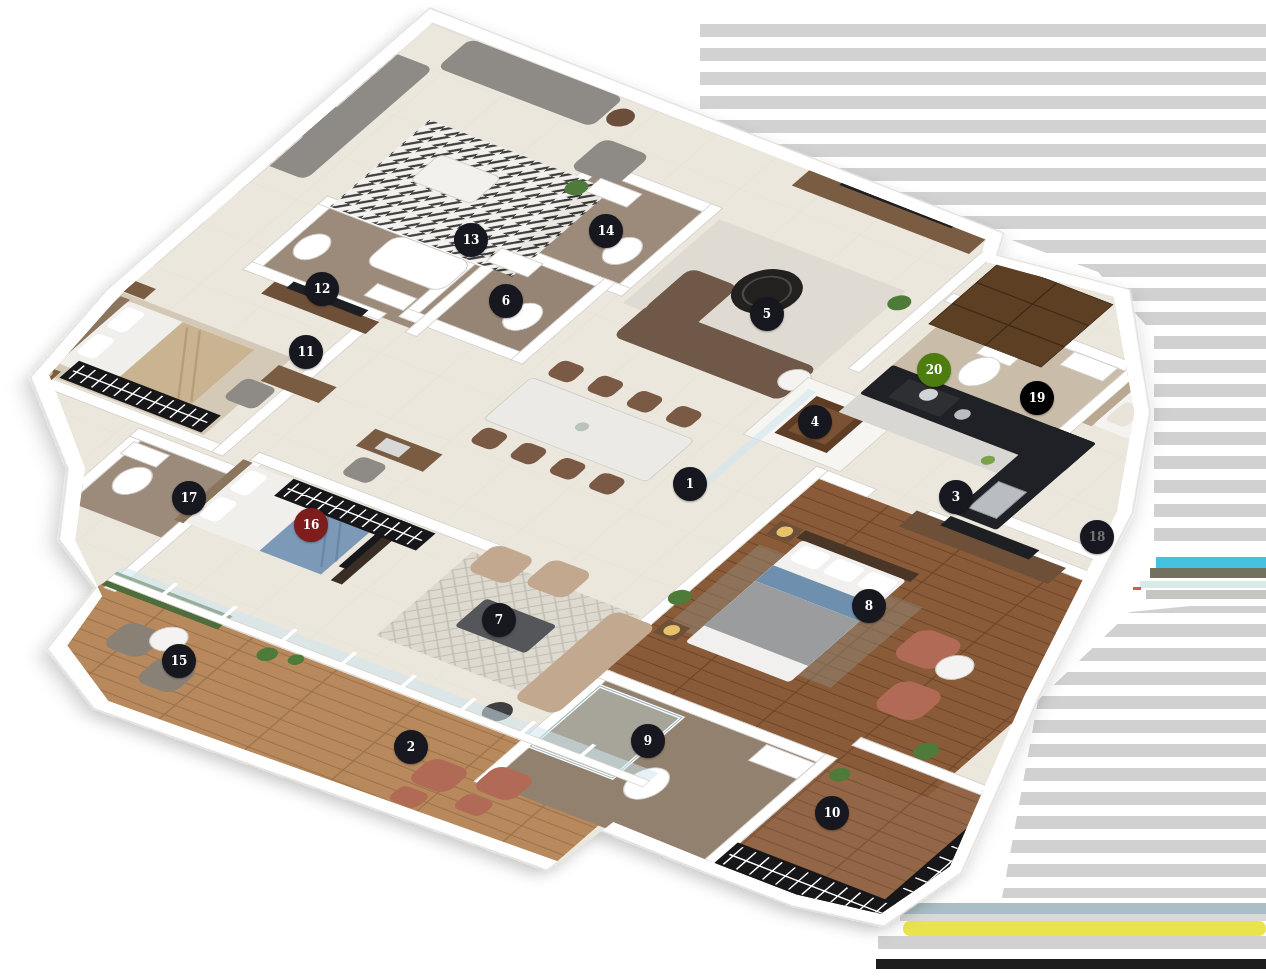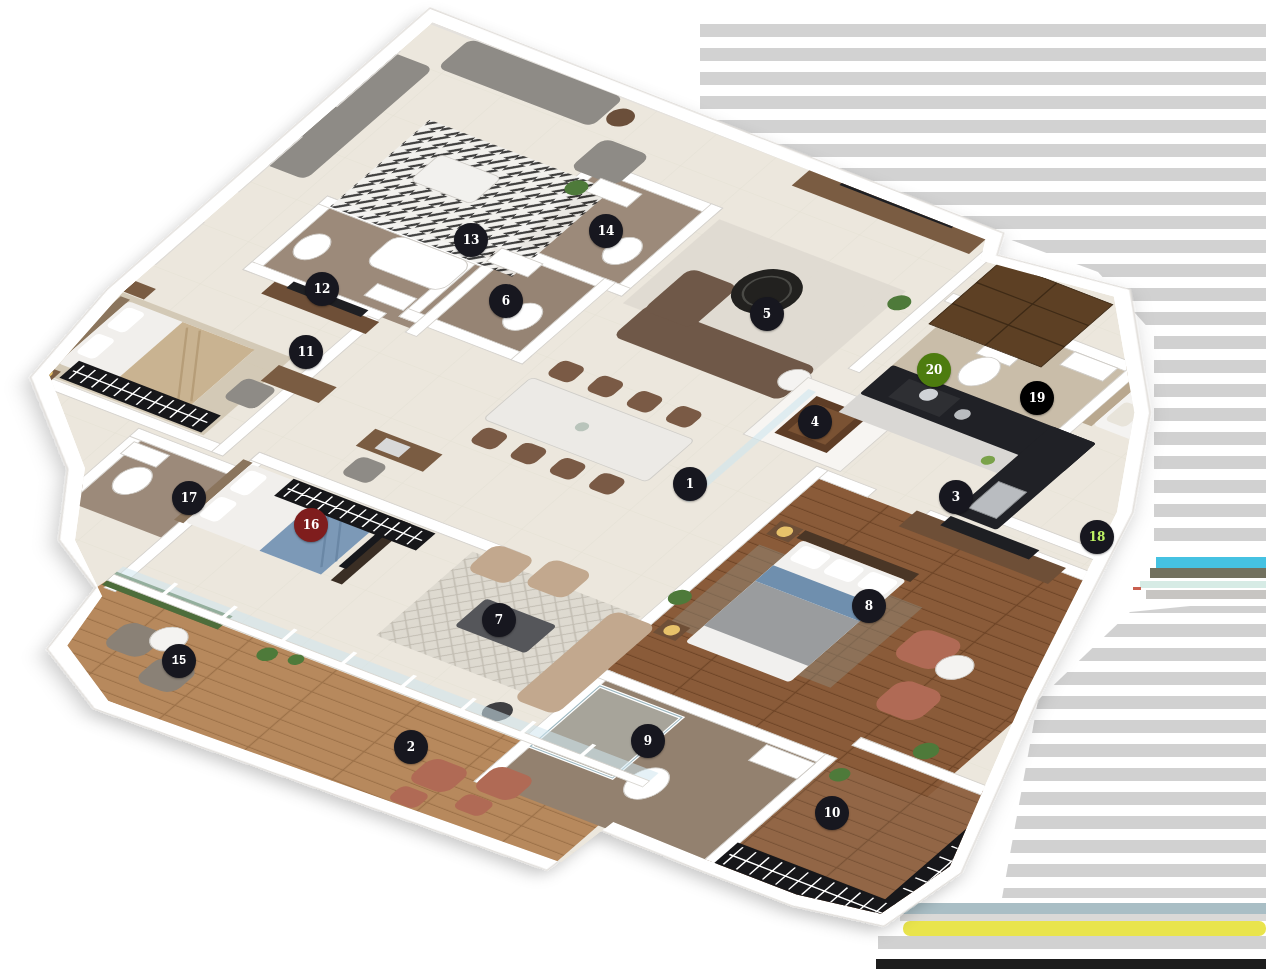--- a/index.html
+++ b/index.html
@@ -341,20 +341,20 @@
       <div class="marker" style="left: 750px; top: 297px; background: rgb(23, 23, 31); color: rgb(255, 255, 255);">5</div>
       <div class="marker" style="left: 489px; top: 284px; background: rgb(23, 23, 31); color: rgb(255, 255, 255);">6</div>
       <div class="marker" style="left: 482px; top: 603px; background: rgb(23, 23, 31); color: rgb(255, 255, 255);">7</div>
       <div class="marker" style="left: 852px; top: 589px; background: rgb(23, 23, 31); color: rgb(255, 255, 255);">8</div>
       <div class="marker" style="left: 631px; top: 724px; background: rgb(23, 23, 31); color: rgb(255, 255, 255);">9</div>
       <div class="marker" style="left: 815px; top: 796px; background: rgb(23, 23, 31); color: rgb(255, 255, 255);">10</div>
       <div class="marker" style="left: 245px; top: 335px; background: rgb(23, 23, 31); color: rgb(255, 255, 255); margin-left: 44px;">11</div>
       <div class="marker" style="left: 305px; top: 272px; background: rgb(23, 23, 31); color: rgb(255, 255, 255);">12</div>
       <div class="marker" style="left: 454px; top: 223px; background: rgb(23, 23, 31); color: rgb(255, 255, 255);">13</div>
       <div class="marker" style="left: 589px; top: 214px; background: rgb(23, 23, 31); color: rgb(255, 255, 255);">14</div>
-      <div class="marker" style="left: 162px; top: 644px; background: rgb(23, 23, 31); color: rgb(255, 255, 255); font-family: Liberation Mono, monospace;">15</div>
+      <div class="marker" style="left: 162px; top: 644px; background: rgb(23, 23, 31); color: rgb(255, 255, 255);">15</div>
       <div class="marker" style="left: 294px; top: 508px; background: #7f1d1d; color: rgb(255, 255, 255);">16</div>
       <div class="marker" style="left: 156px; top: 481px; background: rgb(23, 23, 31); color: rgb(255, 255, 255); margin-left: 16px;">17</div>
-      <div class="marker" style="left: 1080px; top: 520px; background: rgb(23, 23, 31); color: #bef264;">18</div>
+      <div class="marker" style="left: 1080px; top: 520px; background: rgb(23, 23, 31); color: #737373;">18</div>
       <div class="marker" style="left: 983px; top: 381px; background: #000000; color: rgb(255, 255, 255); margin-left: 37px;">19</div>
       <div class="marker" style="left: 917px; top: 353px; background: #4d7c0f; color: rgb(255, 255, 255);">20</div>
     </div>
 </div>
 
 </body></html>

